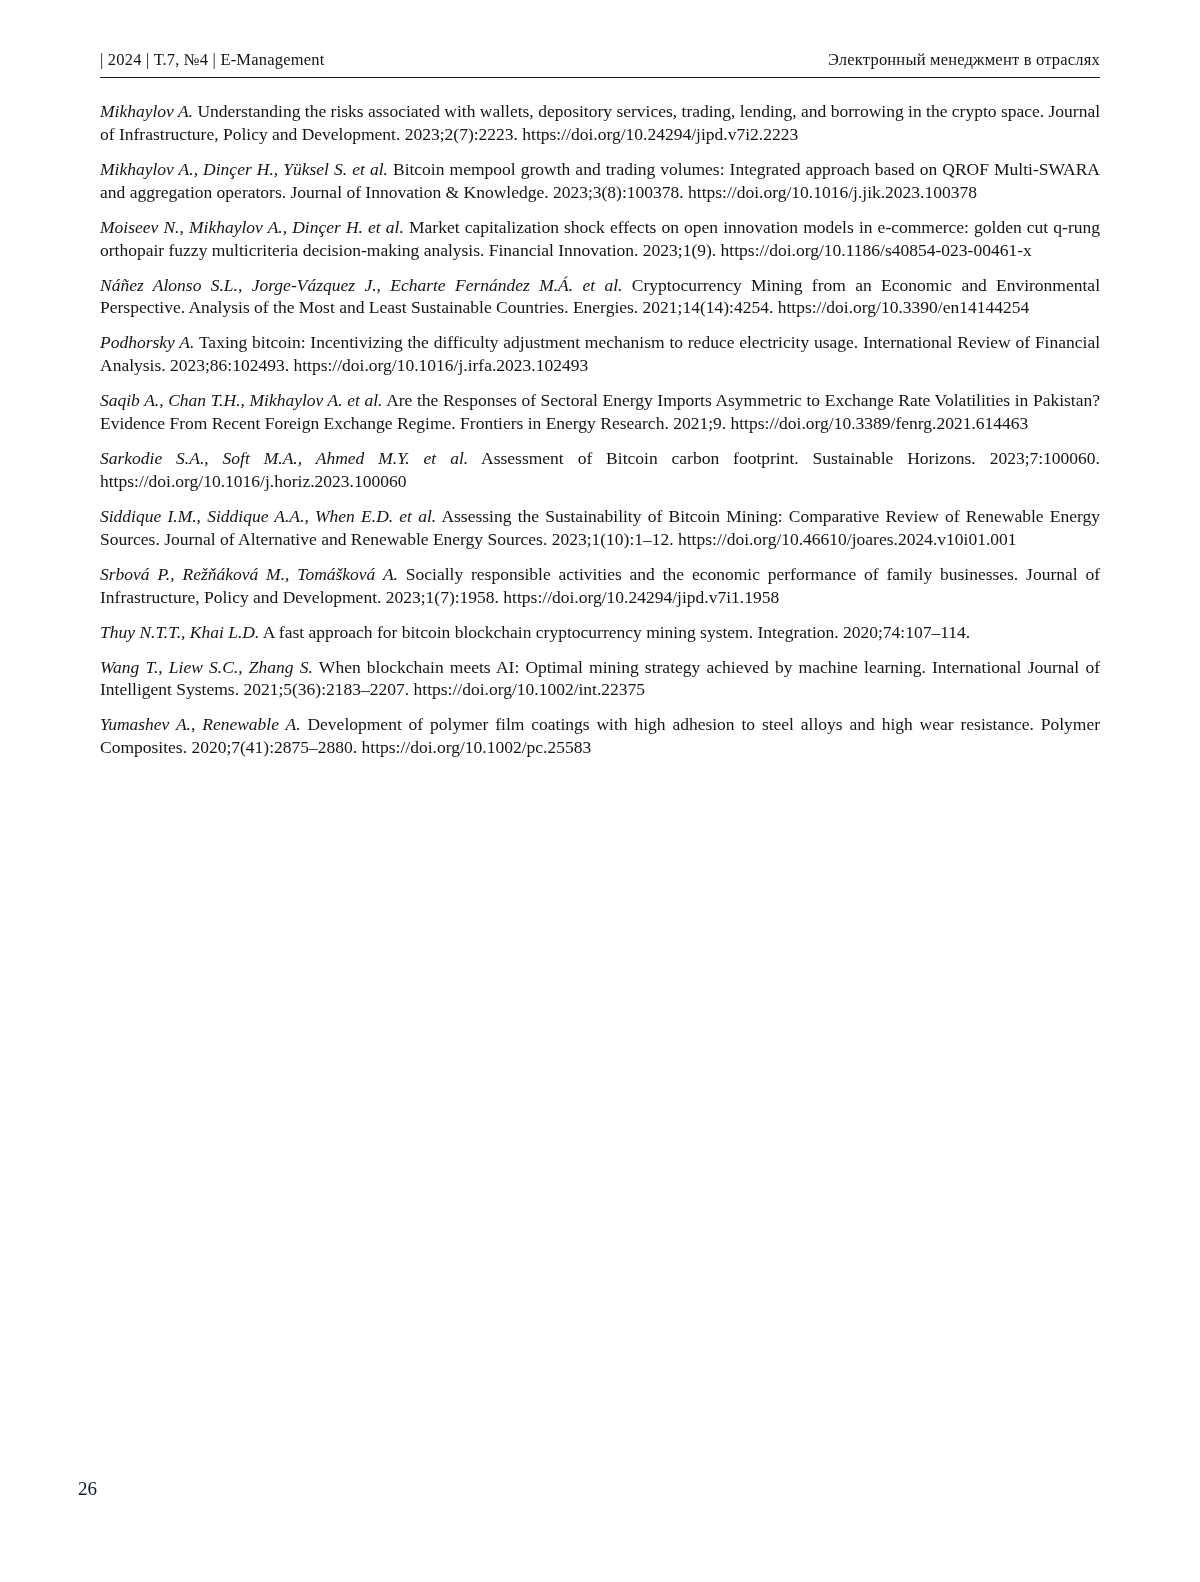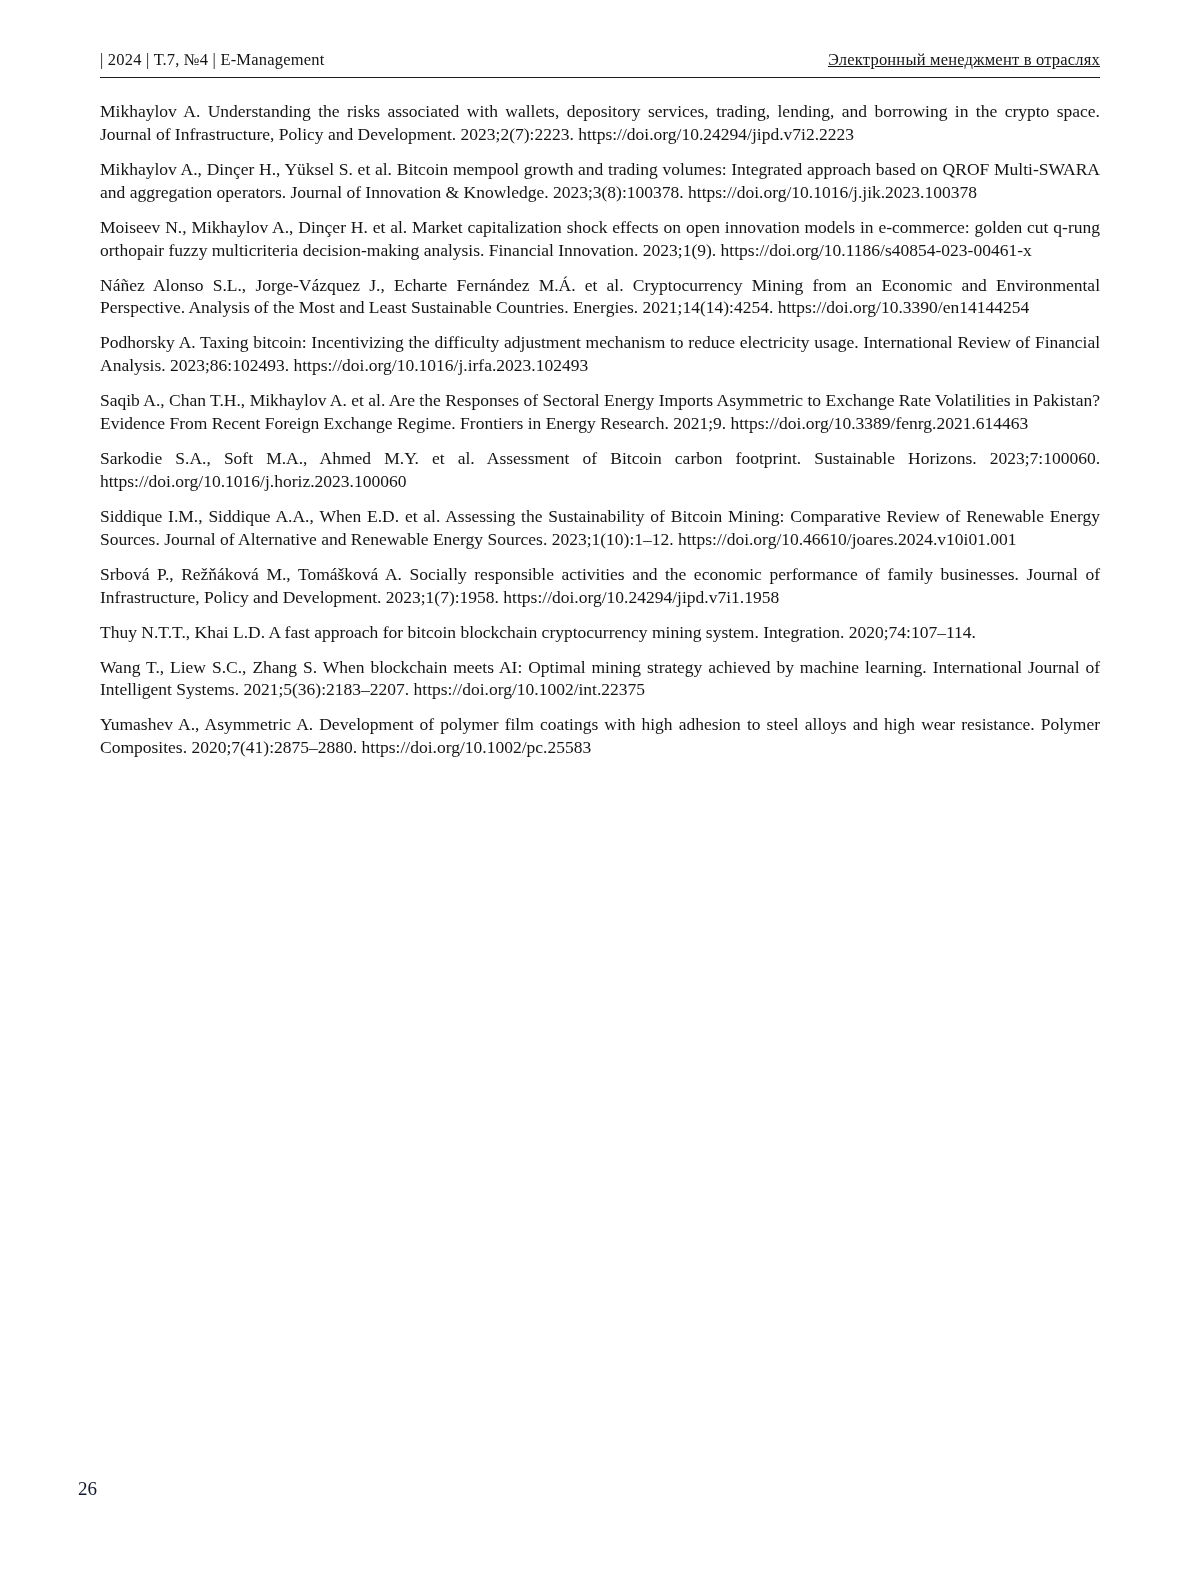--- a/index.html
+++ b/index.html
@@ -21,33 +21,34 @@
   }
   .header {
     display: flex;
     justify-content: space-between;
     align-items: baseline;
     font-size: 16.5px;
     padding-bottom: 7px;
     border-bottom: 1.5px solid #1c1c1c;
   }
   .header .left { letter-spacing: 0.2px; }
-  .header .right { letter-spacing: 0.2px; text-decoration: underline; }
+  .header .right { letter-spacing: 0.2px; }
   .refs {
     margin-top: 22px;
     font-size: 17.5px;
     line-height: 1.31;
     text-align: justify;
     hyphens: auto;
     -webkit-hyphens: auto;
   }
   .ref {
     margin: 0 0 12px 0;
   }
   .ref .authors {
+    font-style: italic;
   }
   .page-number {
     position: absolute;
     left: 78px;
     top: 1478px;
     font-size: 19px;
     color: #0f172a;
   }
 </style>
 </head>
@@ -77,19 +78,19 @@
   <p class="ref"><span class="authors">Sarkodie S.A., Soft M.A., Ahmed M.Y. et al.</span> <span class="ref-text">Assessment of Bitcoin carbon footprint. Sustainable Horizons. 2023;7:100060. https://doi.org/10.1016/j.horiz.2023.100060</span></p>
 
   <p class="ref"><span class="authors">Siddique I.M., Siddique A.A., When E.D. et al.</span> <span class="ref-text">Assessing the Sustainability of Bitcoin Mining: Comparative Review of Renewable Energy Sources. Journal of Alternative and Renewable Energy Sources. 2023;1(10):1–12. https://doi.org/10.46610/joares.2024.v10i01.001</span></p>
 
   <p class="ref"><span class="authors">Srbová P., Režňáková M., Tomášková A.</span> <span class="ref-text">Socially responsible activities and the economic performance of family businesses. Journal of Infrastructure, Policy and Development. 2023;1(7):1958. https://doi.org/10.24294/jipd.v7i1.1958</span></p>
 
   <p class="ref"><span class="authors">Thuy N.T.T., Khai L.D.</span> <span class="ref-text">A fast approach for bitcoin blockchain cryptocurrency mining system. Integration. 2020;74:107–114.</span></p>
 
   <p class="ref"><span class="authors">Wang T., Liew S.C., Zhang S.</span> <span class="ref-text">When blockchain meets AI: Optimal mining strategy achieved by machine learning. International Journal of Intelligent Systems. 2021;5(36):2183–2207. https://doi.org/10.1002/int.22375</span></p>
 
-  <p class="ref"><span class="authors">Yumashev A., Asymmetric A.</span> <span class="ref-text">Development of polymer film coatings with high adhesion to steel alloys and high wear resistance. Polymer Composites. 2020;7(41):2875–2880. https://doi.org/10.1002/pc.25583</span></p>
+  <p class="ref"><span class="authors">Yumashev A., Renewable A.</span> <span class="ref-text">Development of polymer film coatings with high adhesion to steel alloys and high wear resistance. Polymer Composites. 2020;7(41):2875–2880. https://doi.org/10.1002/pc.25583</span></p>
 
 </div>
 
   <div class="page-number">26</div>
 
 </div>
 
 </body></html>

